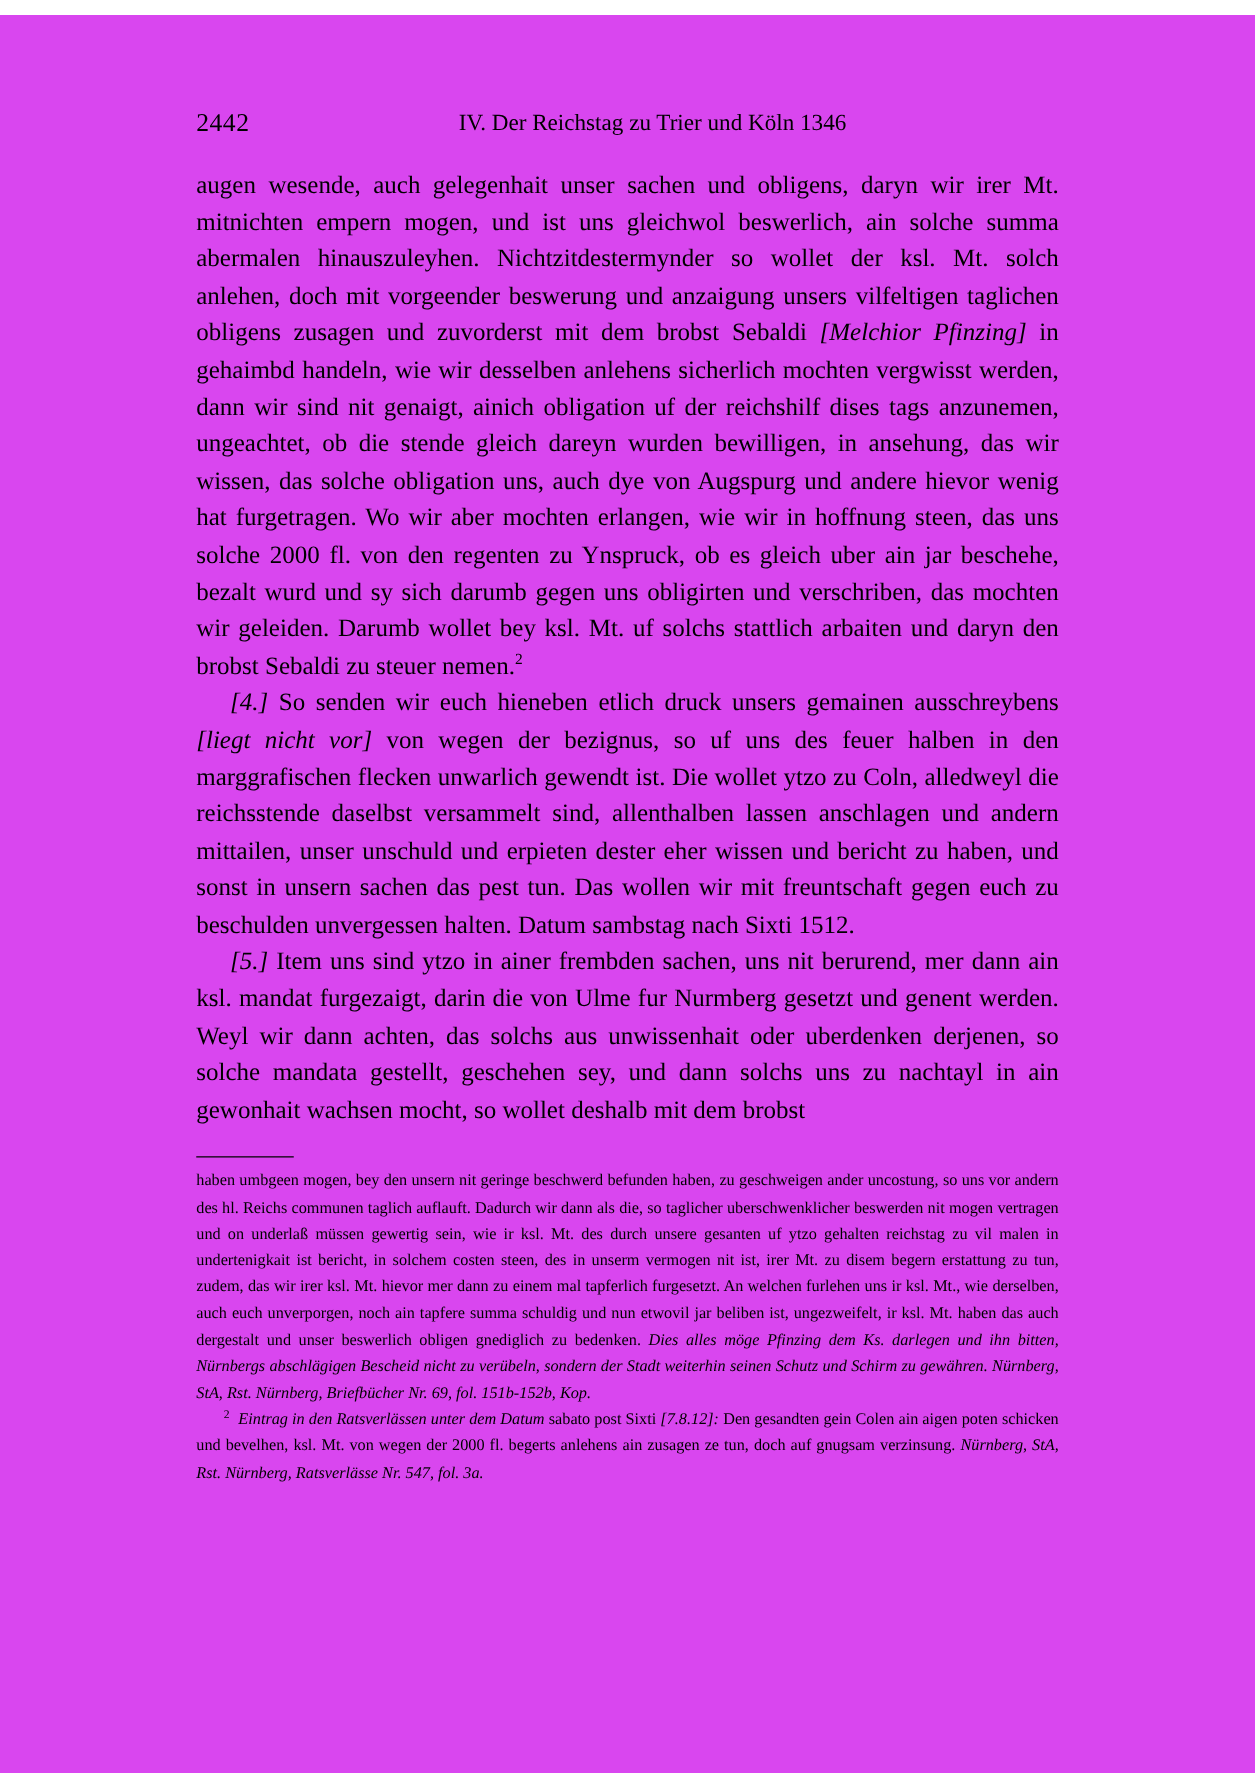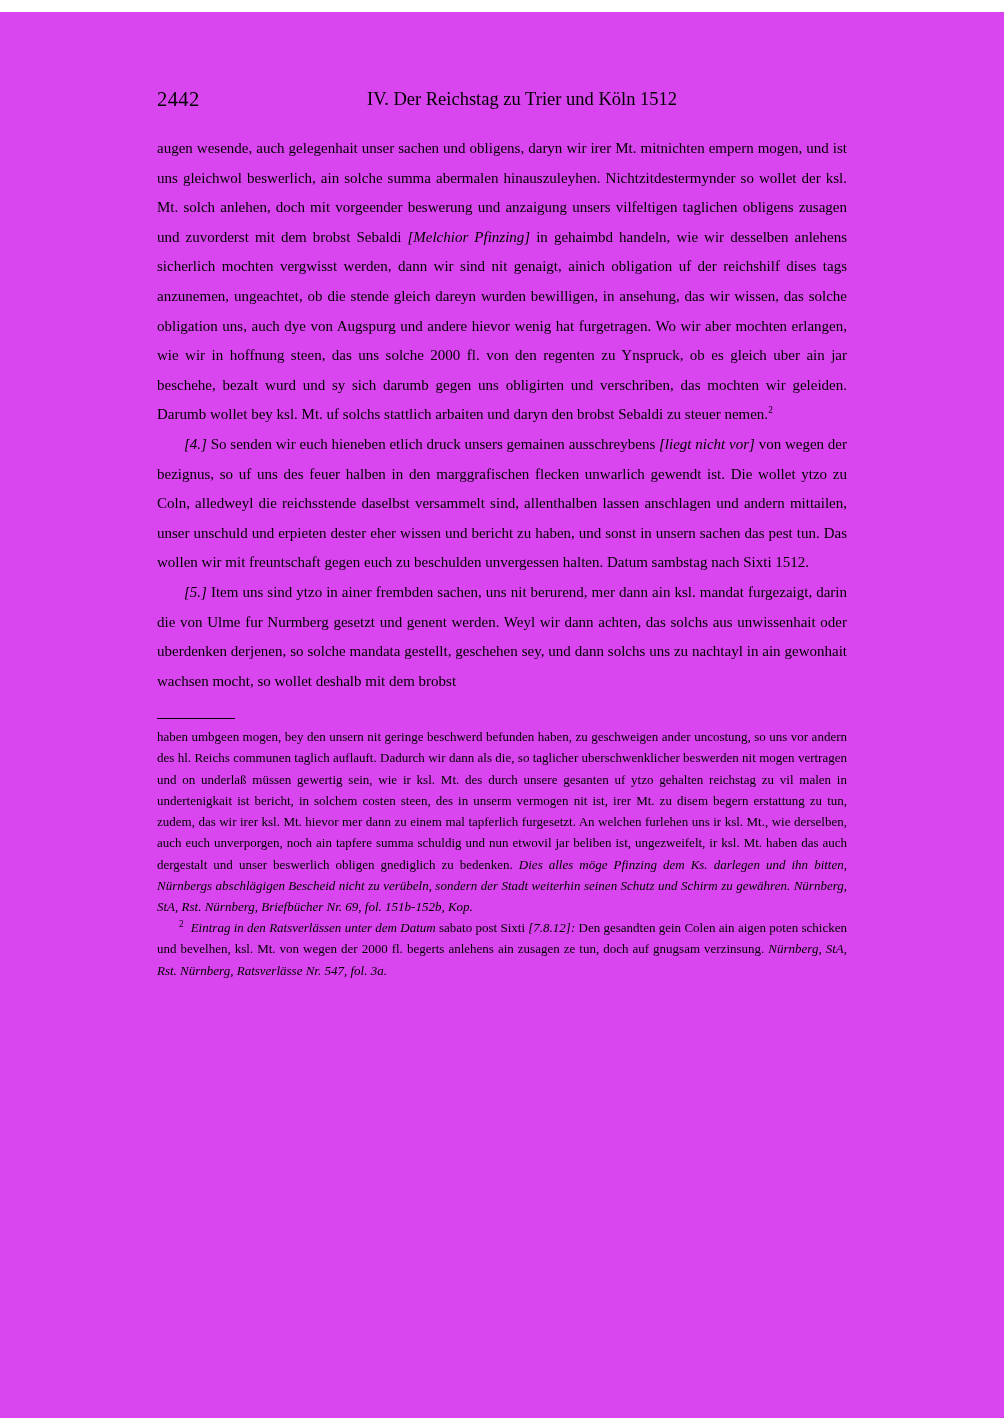--- a/index.html
+++ b/index.html
@@ -45,21 +45,21 @@
   .runhead-title {
     position: absolute;
     left: 210px;
     top: 0;
     font-size: 18.5px;
   }
 
   
   .body-block {
     margin-top: 18px;
-    font-size: 15px;
+    font-size: 20px;
     line-height: 29.6px;
     text-align: justify;
     text-align-last: left;
     hyphens: none;
   }
   .body-block p {
     margin: 0;
     text-indent: 0;
   }
   .body-block p.indent {
@@ -103,21 +103,21 @@
   }
 </style>
 </head>
 <body>
 
 <div class="page">
   <div class="content">
 
     <div class="runhead">
       <span class="runhead-folio">2442</span>
-      <span class="runhead-title">IV. Der Reichstag zu Trier und Köln 1512</span>
+      <span class="runhead-title">IV. Der Reichstag zu Trier und Köln 1346</span>
     </div>
 
     <div class="body-block">
 
       <p><span>augen wesende, auch gelegenhait unser sachen und obligens, daryn wir irer Mt. mitnichten empern mogen, und ist uns gleichwol beswerlich, ain solche summa abermalen hinauszuleyhen. Nichtzitdestermynder so wollet der ksl. Mt. solch anlehen, doch mit vorgeender beswerung und anzaigung unsers vilfeltigen taglichen obligens zusagen und zuvorderst mit dem brobst Sebaldi </span><span class="ital">[Melchior Pfinzing]</span><span> in gehaimbd handeln, wie wir desselben anlehens sicherlich mochten vergwisst werden, dann wir sind nit genaigt, ainich obligation uf der reichshilf dises tags anzunemen, ungeachtet, ob die stende gleich dareyn wurden bewilligen, in ansehung, das wir wissen, das solche obligation uns, auch dye von Augspurg und andere hievor wenig hat furgetragen. Wo wir aber mochten erlangen, wie wir in hoffnung steen, das uns solche 2000 fl. von den regenten zu Ynspruck, ob es gleich uber ain jar beschehe, bezalt wurd und sy sich darumb gegen uns obligirten und verschriben, das mochten wir geleiden. Darumb wollet bey ksl. Mt. uf solchs stattlich arbaiten und daryn den brobst Sebaldi zu steuer nemen.</span><sup class="fn">2</sup></p>
 
       <p class="indent"><span class="ital">[4.]</span><span> So senden wir euch hieneben etlich druck unsers gemainen ausschreybens </span><span class="ital">[liegt nicht vor]</span><span> von wegen der bezignus, so uf uns des feuer halben in den marggrafischen flecken unwarlich gewendt ist. Die wollet ytzo zu Coln, alledweyl die reichsstende daselbst versammelt sind, allenthalben lassen anschlagen und andern mittailen, unser unschuld und erpieten dester eher wissen und bericht zu haben, und sonst in unsern sachen das pest tun. Das wollen wir mit freuntschaft gegen euch zu beschulden unvergessen halten. Datum sambstag nach Sixti 1512.</span></p>
 
       <p class="indent"><span class="ital">[5.]</span><span> Item uns sind ytzo in ainer frembden sachen, uns nit berurend, mer dann ain ksl. mandat furgezaigt, darin die von Ulme fur Nurmberg gesetzt und genent werden. Weyl wir dann achten, das solchs aus unwissenhait oder uberdenken derjenen, so solche mandata gestellt, geschehen sey, und dann solchs uns zu nachtayl in ain gewonhait wachsen mocht, so wollet deshalb mit dem brobst</span></p>
 

